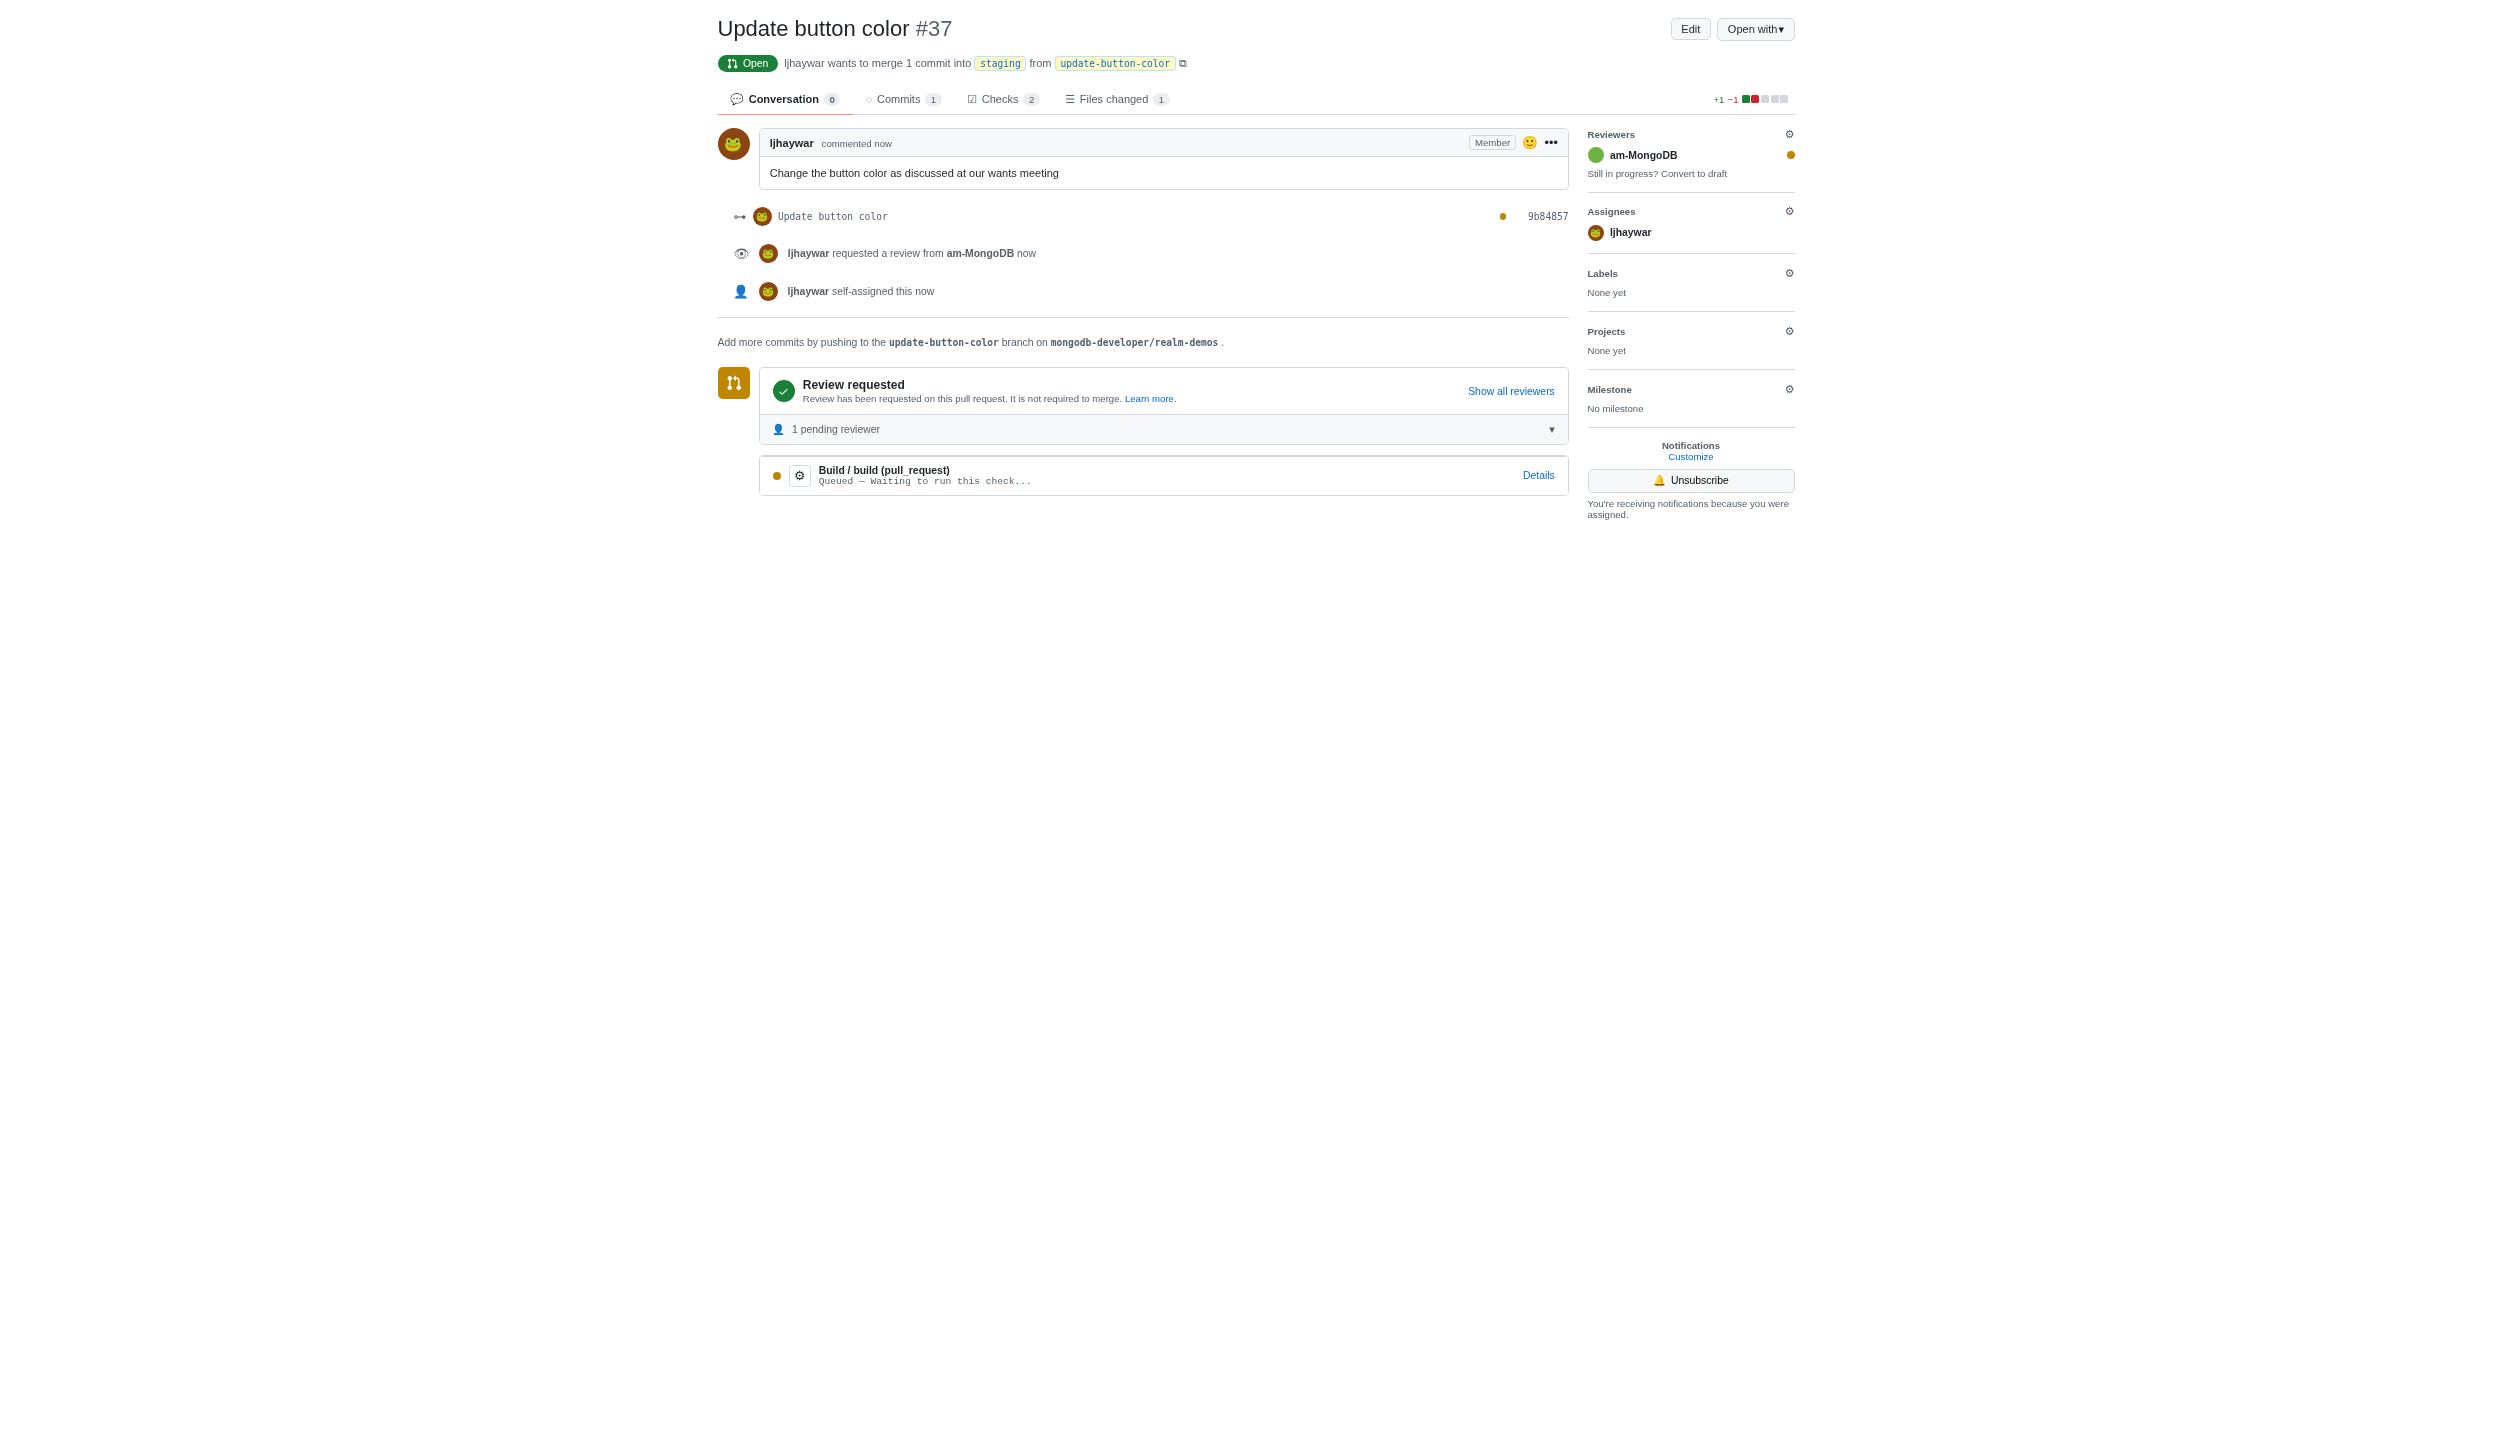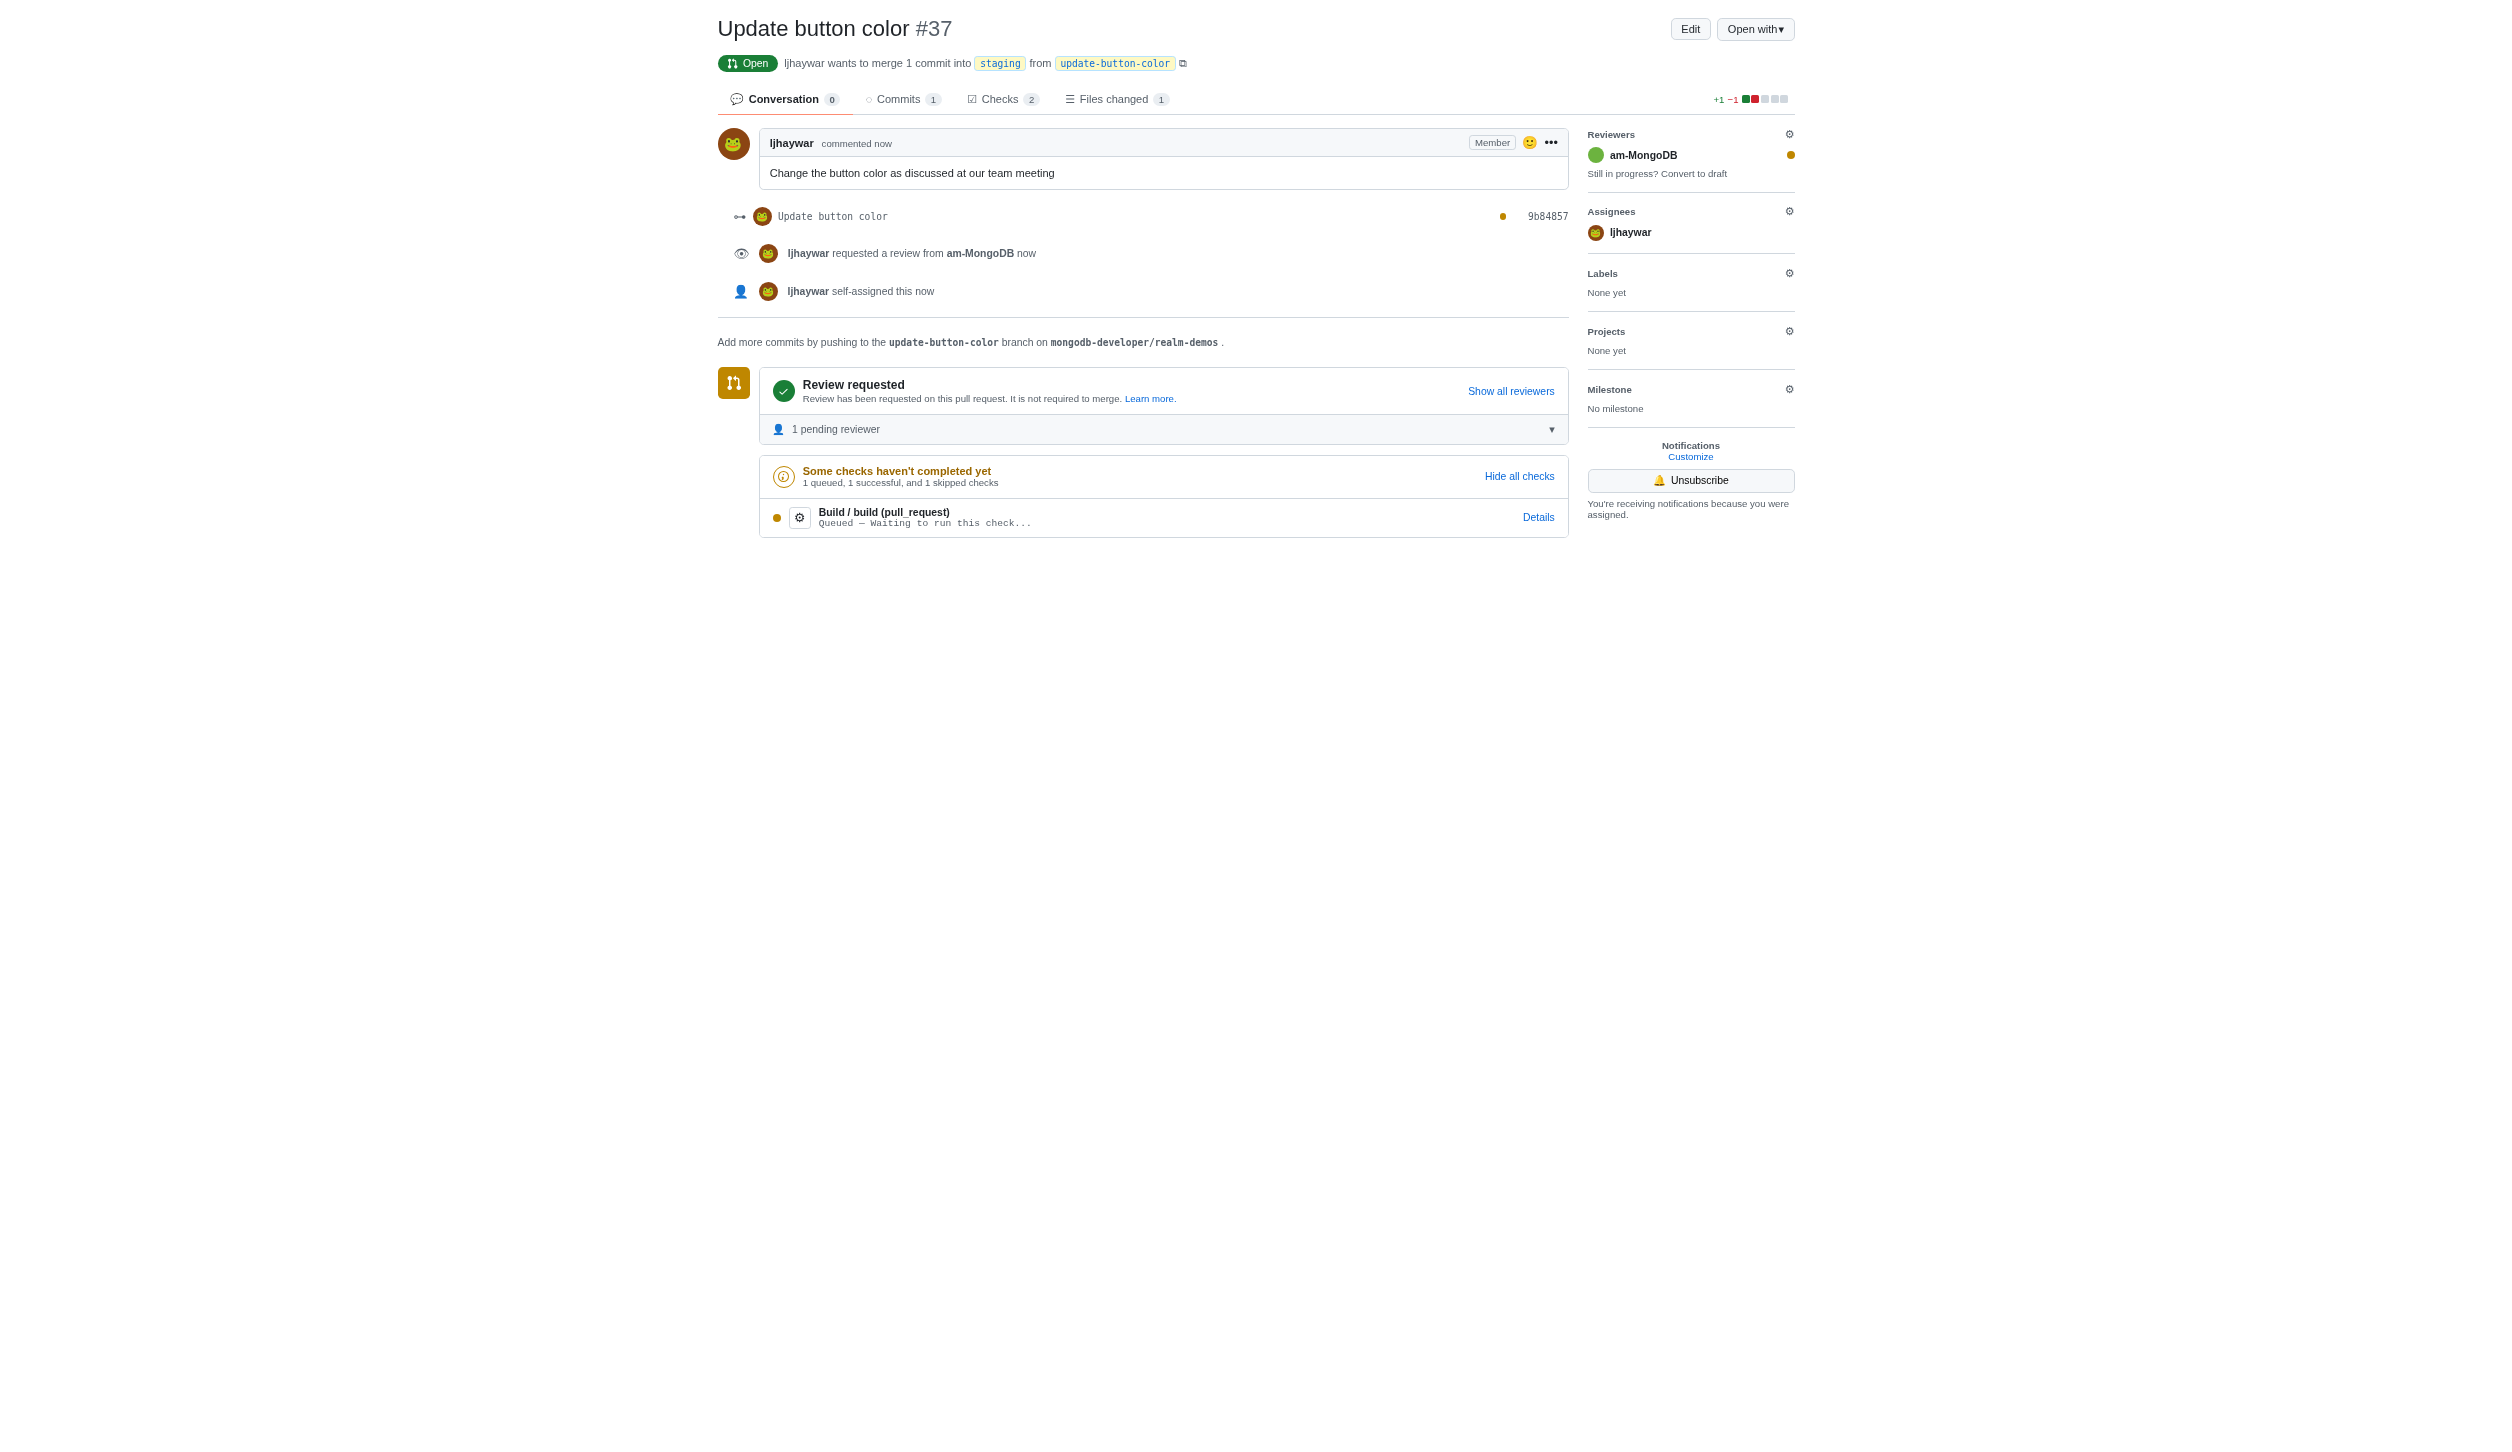--- a/index.html
+++ b/index.html
@@ -591,21 +591,21 @@
             <div>
               <span class="comment-author">ljhaywar</span>
               <span class="comment-time">commented now</span>
             </div>
             <div class="comment-header-actions">
               <span class="member-badge">Member</span>
               <span style="cursor:pointer; font-size:12.7px;">🙂</span>
               <span style="cursor:pointer; font-size:12.7px;">•••</span>
             </div>
           </div>
-          <div class="comment-body">Change the button color as discussed at our team meeting</div>
+          <div class="comment-body">Change the button color as discussed at our wants meeting</div>
         </div>
       </div>
 
       <div style="padding-left: 16px;">
         <div class="timeline-commit-row">
           <span style="color:#57606a; font-size:12.7px;">⊶</span>
           <div class="avatar" style="width:19px; height:19px; font-size:9.6px; background:#8b4513; color:white; display:flex; align-items:center; justify-content:center; border-radius:50%;">🐸</div>
           <span class="commit-msg">Update button color</span>
           <span style="margin-left:auto; display:flex; align-items:center; gap:22px;">
             <span class="commit-dot"></span>
@@ -680,34 +680,20 @@
             <div class="pending-reviewer-row">
               <div class="pending-reviewer-left">
                 <span>👤</span>
                 <span>1 pending reviewer</span>
               </div>
               <span style="cursor:pointer; color:#57606a;">▾</span>
             </div>
           </div>
 
           <div class="checks-box">
-            <div class="checks-header">
-              <div class="checks-header-left">
-                <div class="warning-circle">
-                  <svg width="11" height="11" viewBox="0 0 16 16" fill="#bf8700">
-                    <path d="M8 1.5a6.5 6.5 0 1 0 0 13 6.5 6.5 0 0 0 0-13ZM0 8a8 8 0 1 1 16 0A8 8 0 0 1 0 8Zm9-3a1 1 0 1 1-2 0 1 1 0 0 1 2 0ZM6.75 9.75a.75.75 0 0 1 0-1.5h.75V9h-.75Zm.75 0v2.5a.75.75 0 0 1-1.5 0V9.75H6a.75.75 0 0 1 0-1.5h1.5a.75.75 0 0 1 .75.75v2.5a.75.75 0 0 1-.75.75H6a.75.75 0 0 1 0-1.5h.75Z"></path>
-                  </svg>
-                </div>
-                <div>
-                  <div class="checks-title">Some checks haven't completed yet</div>
-                  <div class="checks-subtitle">1 queued, 1 successful, and 1 skipped checks</div>
-                </div>
-              </div>
-              <a class="hide-checks-link">Hide all checks</a>
-            </div>
             <div class="build-row">
               <div class="build-left">
                 <div class="build-dot"></div>
                 <div class="build-icon-box">⚙</div>
                 <div>
                   <div class="build-name">Build / build (pull_request)</div>
                   <div class="build-status">Queued — Waiting to run this check...</div>
                 </div>
               </div>
               <a class="details-link">Details</a>

